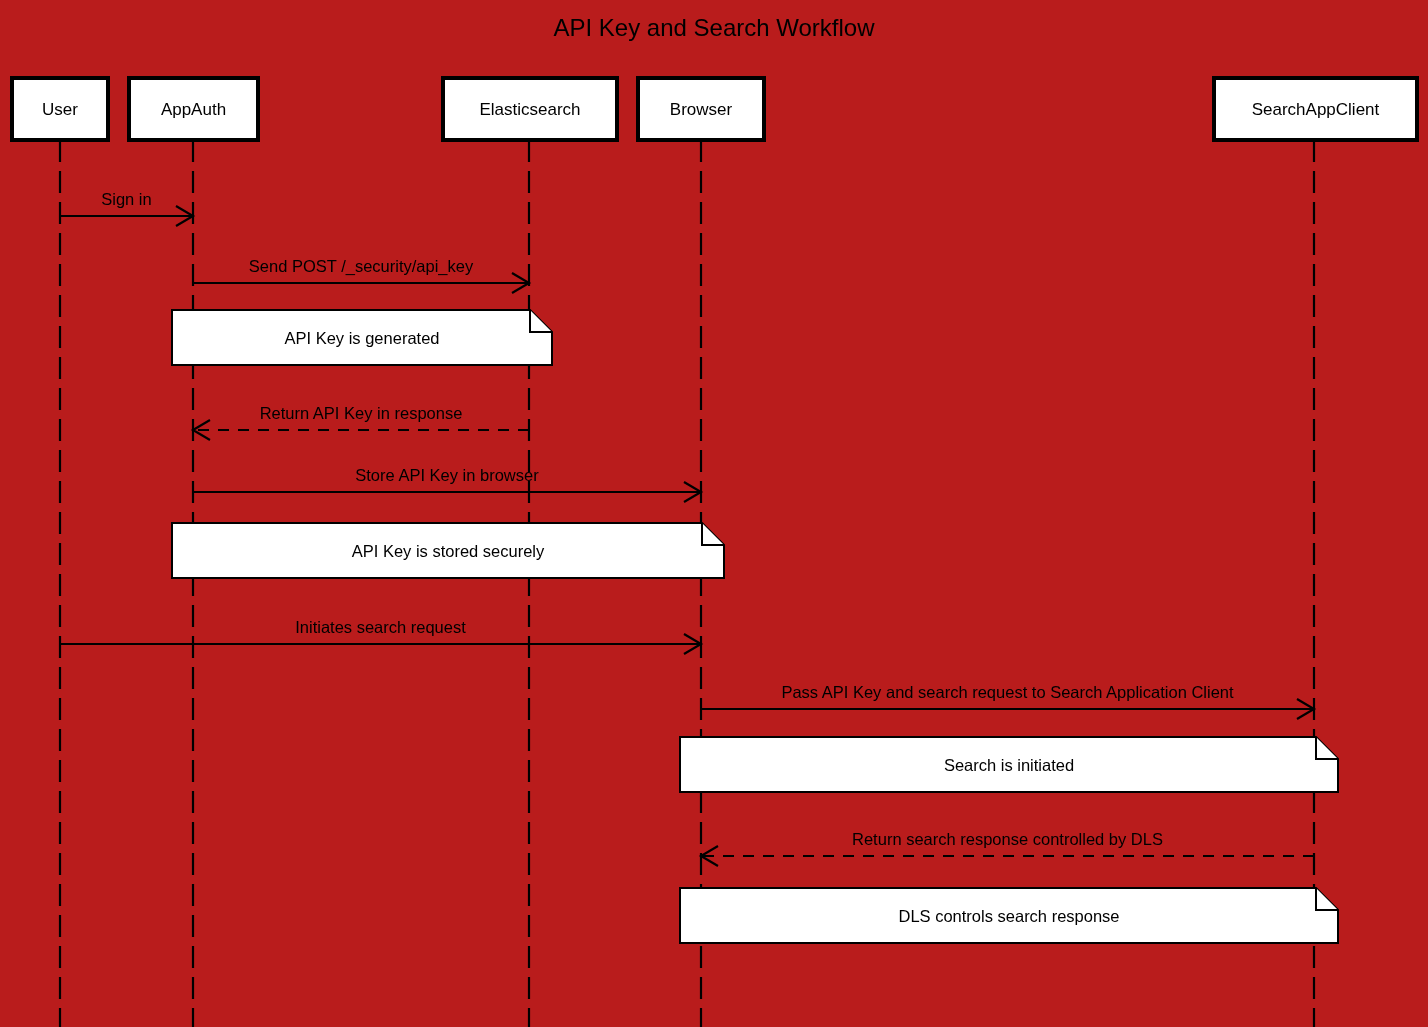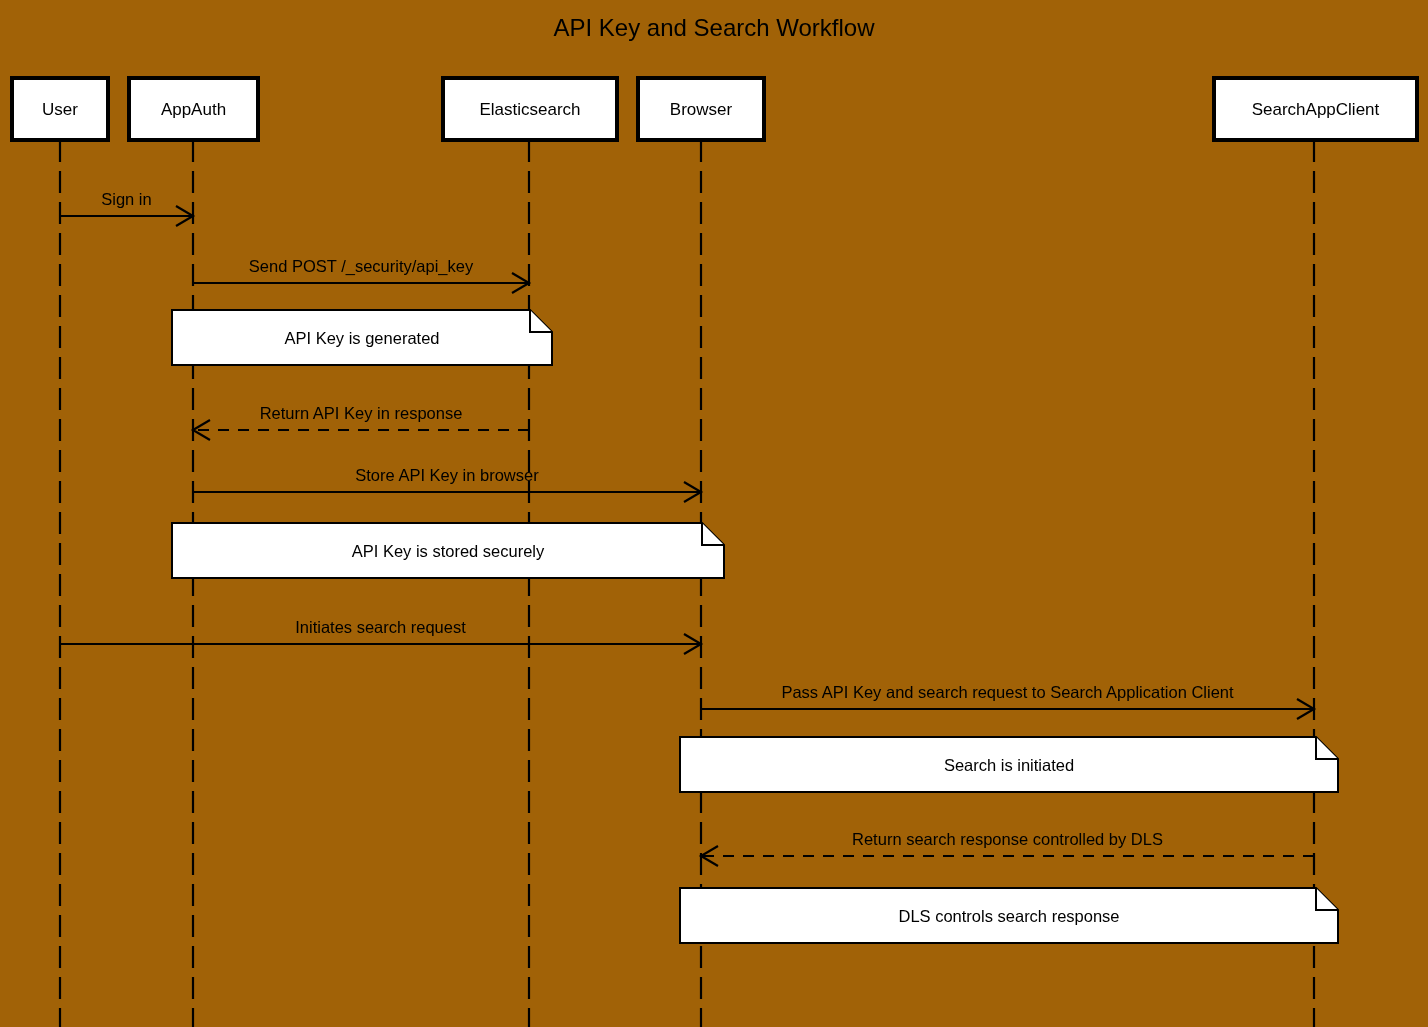--- a/index.html
+++ b/index.html
@@ -8,21 +8,21 @@
     background: #ffffff;
   }
   body {
     font-family: "Liberation Sans", sans-serif;
     color: #000000;
   }
   #diagram-root {
     position: relative;
     width: 1428px;
     height: 1027px;
-    background: #a16207;
+    background: #b91c1c;
     overflow: hidden;
   }
   #diagram-svg {
     position: absolute;
     left: 0;
     top: 0;
     width: 1428px;
     height: 1027px;
   }
   .diag-title {

